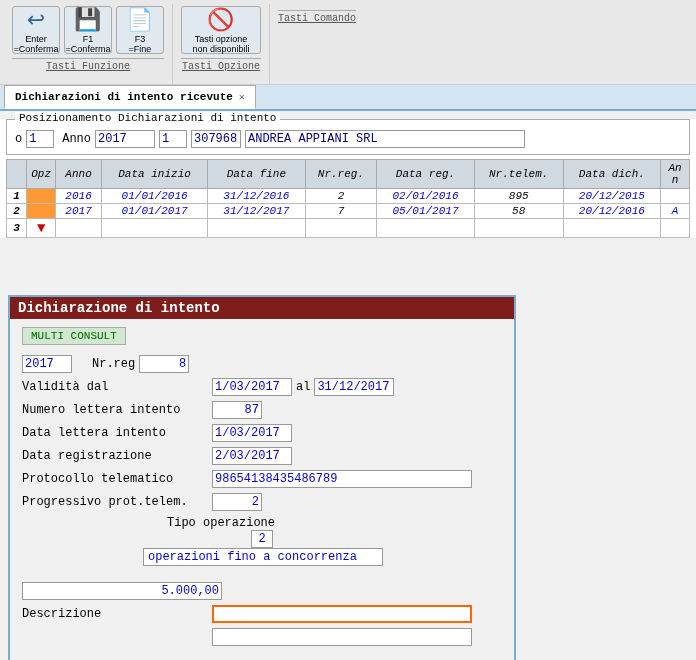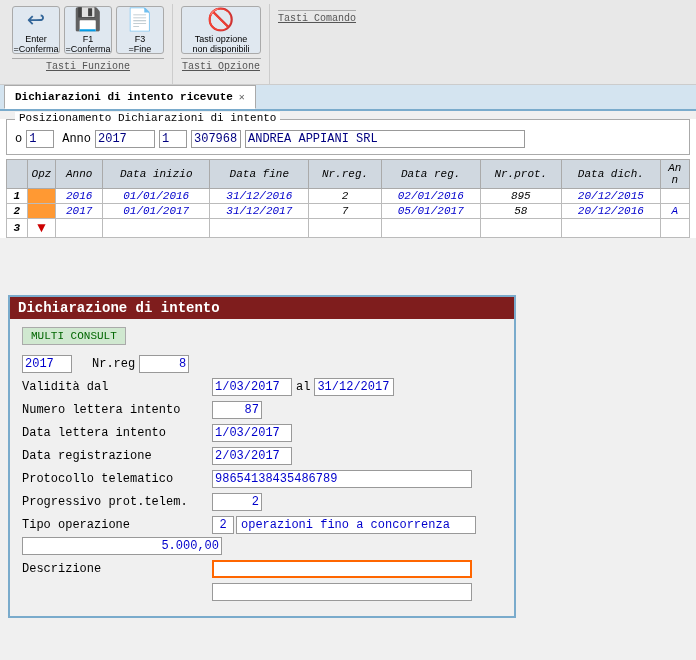--- a/index.html
+++ b/index.html
@@ -222,21 +222,22 @@
     }
     .form-value.orange-border { border: 2px solid #ff6600; }
     .fv-small { width: 50px; }
     .fv-xlarge { width: 200px; }
     .fv-full { width: 260px; }
     .fv-date { width: 80px; }
     .form-text { font-size: 12px; padding: 0 4px; }
     .tipo-row {
       display: flex;
       align-items: center;
-      margin-bottom: 3px;
+      margin-bottom: 16px;
+      flex-direction: column;
     }
     .tipo-num {
       border: 1px solid #999;
       background: #fff;
       width: 22px;
       height: 18px;
       font-size: 12px;
       font-family: 'Courier New', Courier, monospace;
       color: #0000cc;
       display: flex;
@@ -326,21 +327,21 @@
     <table class="data-table">
       <thead>
         <tr>
           <th></th>
           <th>Opz</th>
           <th>Anno</th>
           <th>Data inizio</th>
           <th>Data fine</th>
           <th>Nr.reg.</th>
           <th>Data reg.</th>
-          <th>Nr.prot.</th>
+          <th>Nr.telem.</th>
           <th>Data dich.</th>
           <th>An<br>n</th>
         </tr>
       </thead>
       <tbody>
         <tr>
           <td class="row-num">1</td>
           <td class="cell-orange"></td>
           <td class="cell-blue">2016</td>
           <td class="cell-blue">01/01/2016</td>

